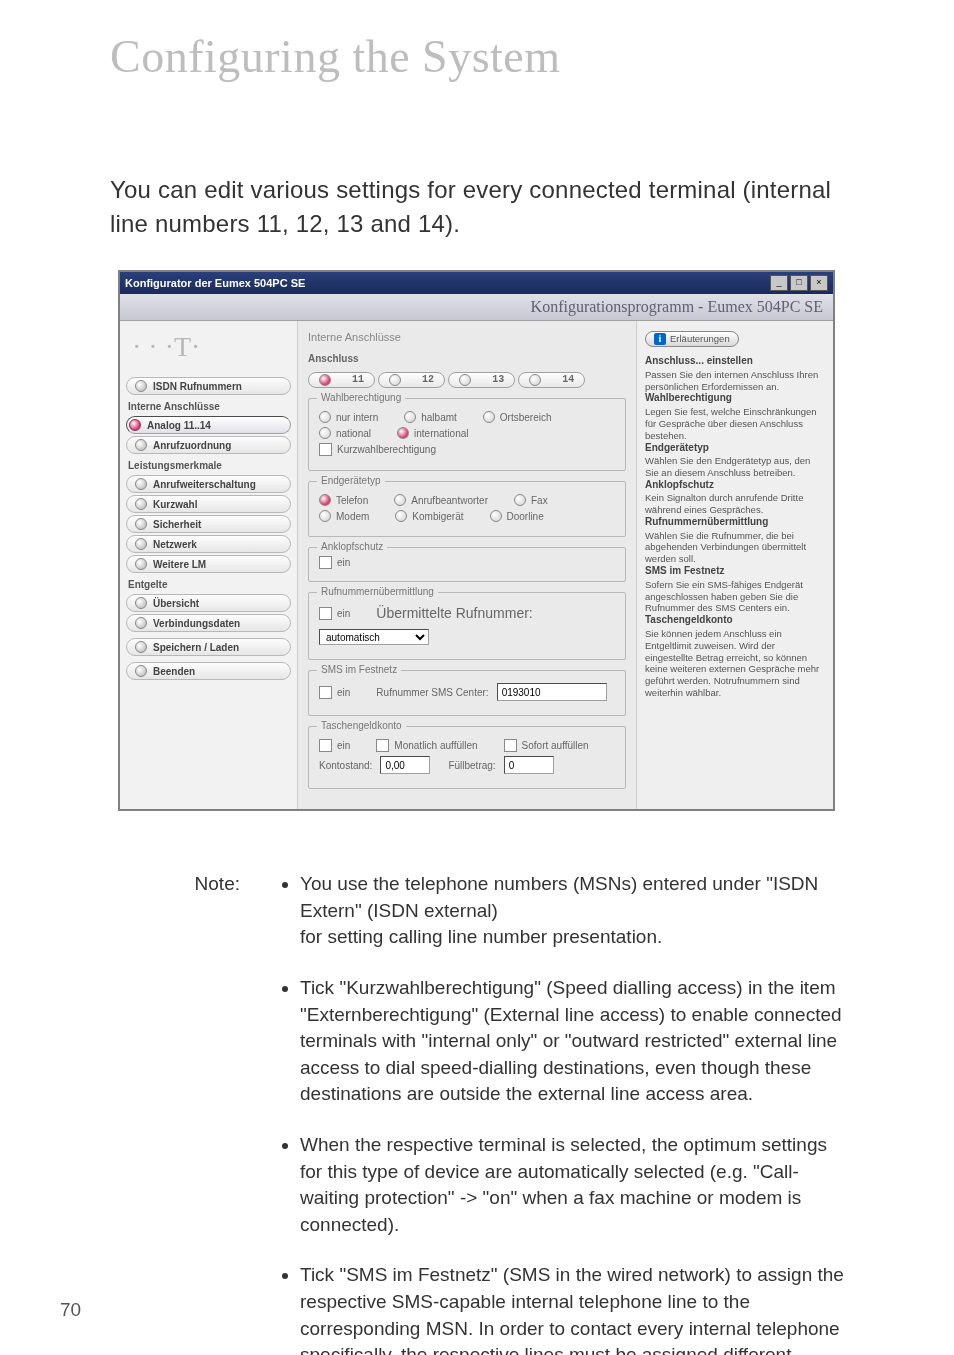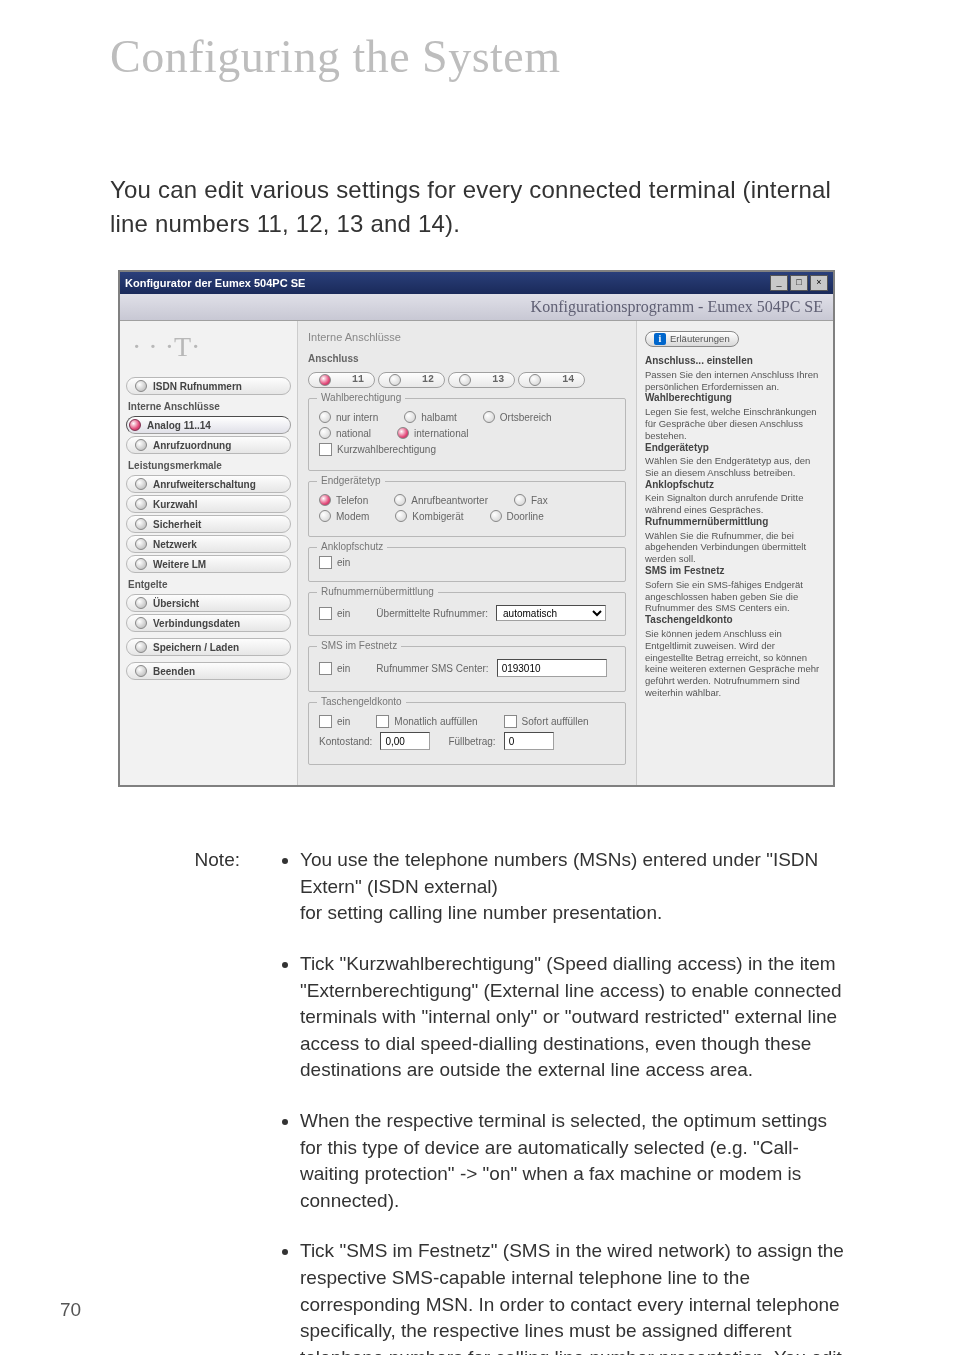--- a/index.html
+++ b/index.html
@@ -225,21 +225,21 @@
             </span>
         </div>
 
         <div class="group">
           <span class="group-title">Rufnummernübermittlung</span>
           <div class="row">
             <span class="opt">
                 <span class="cb"></span>
                 <span>ein</span>
               </span>
-            <span style="font-size:10px;">Übermittelte Rufnummer:</span>
+            <span style="font-size:14px;">Übermittelte Rufnummer:</span>
             <select class="sel" style="width:110px;"><option>automatisch</option></select>
           </div>
         </div>
 
         <div class="group">
           <span class="group-title">SMS im Festnetz</span>
           <div class="row">
             <span class="opt">
                 <span class="cb"></span>
                 <span>ein</span>

